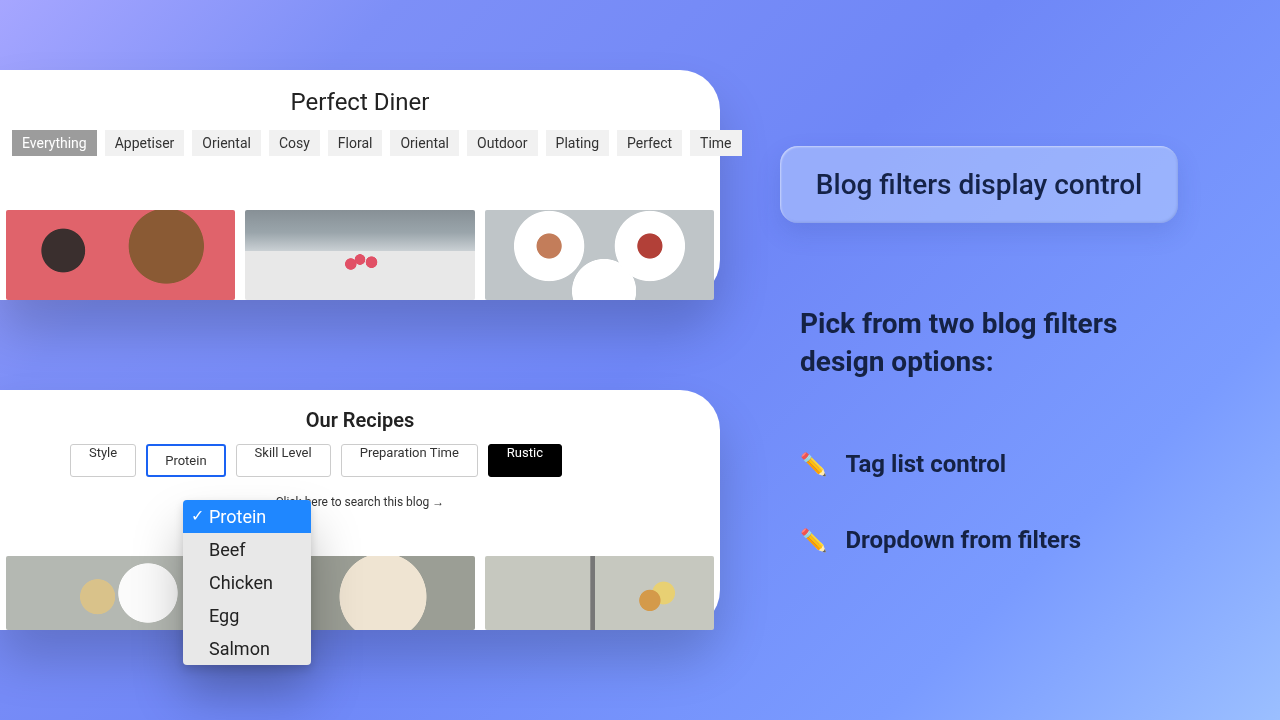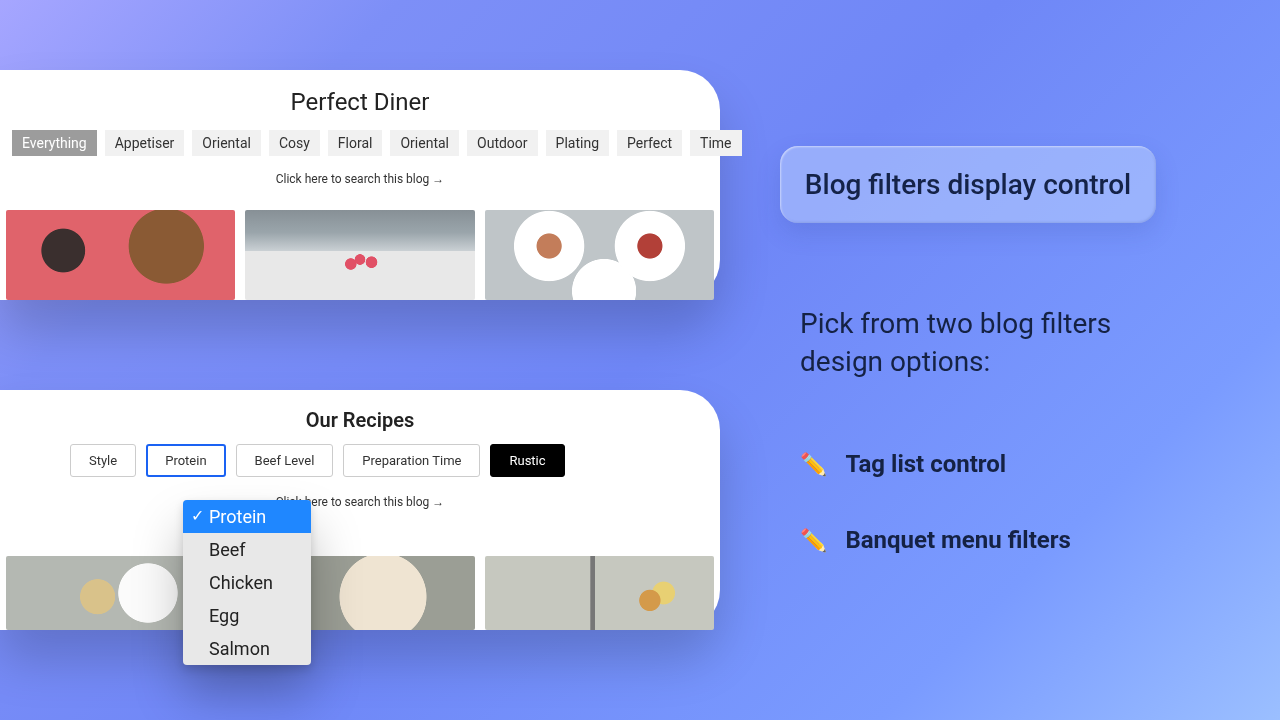--- a/index.html
+++ b/index.html
@@ -124,21 +124,21 @@
     margin-top: 18px;
   }
   .c2-selectors {
     display: flex;
     gap: 10px;
     margin: 12px 0 0 70px;
   }
   .c2-sel {
     border: 1px solid #ccc;
     background: #fff;
-    padding: 8px 18px;
+    padding: 0 18px;
     font-size: 13px;
     color: #333;
     border-radius: 3px;
     white-space: nowrap;
   }
   .c2-sel.active {
     border: 2px solid #1a62f3;
     padding: 7px 17px;
   }
   .c2-sel.reset {
@@ -192,39 +192,39 @@
     top: 6px;
     font-size: 16px;
   }
 
   
   .badge {
     position: absolute;
     left: 780px;
     top: 146px;
     width: 376px;
-    padding: 22px 0;
+    padding: 22px 11px;
     text-align: center;
     border-radius: 18px;
     font-size: 28px;
     font-weight: 500;
     color: #152348;
     background: rgba(200,220,255,.45);
     box-shadow:
       inset 1px 1px 2px rgba(255,255,255,.5),
       inset -1px -1px 2px rgba(90,110,180,.25),
       0 10px 25px rgba(40,60,140,.15);
   }
   .intro {
     position: absolute;
     left: 800px;
     top: 305px;
     width: 380px;
     font-size: 28px;
-    font-weight: 400;
+    font-weight: 700;
     color: #152244;
     line-height: 1.35;
   }
   .bullets {
     position: absolute;
     left: 800px;
     top: 450px;
     font-size: 24px;
     font-weight: 700;
     color: #152244;
@@ -242,37 +242,33 @@
       <span class="c1-tag">Appetiser</span>
       <span class="c1-tag">Oriental</span>
       <span class="c1-tag">Cosy</span>
       <span class="c1-tag">Floral</span>
       <span class="c1-tag">Oriental</span>
       <span class="c1-tag">Outdoor</span>
       <span class="c1-tag">Plating</span>
       <span class="c1-tag">Perfect</span>
       <span class="c1-tag">Time</span>
     </div>
-  <div class="c1-search">
-    <span>Click here to search this blog</span>
-    <span class="arr">→</span>
-  </div>
   <div class="c1-gallery">
     <div class="thumb a"></div>
     <div class="thumb b"></div>
     <div class="thumb c"></div>
   </div>
 </div>
 
 <div class="card2">
   <div class="c2-title">Our Recipes</div>
   <div class="c2-selectors" id="c2-selectors">
       <span class="c2-sel">Style</span>
       <span class="c2-sel active">Protein</span>
-      <span class="c2-sel">Beef Level</span>
+      <span class="c2-sel">Skill Level</span>
       <span class="c2-sel">Preparation Time</span>
       <span class="c2-sel reset">Rustic</span>
     </div>
   <div class="c2-search">
     <span>Click here to search this blog</span>
     <span class="arr">→</span>
   </div>
   <div class="c2-gallery">
     <div class="thumb d"></div>
     <div class="thumb e"></div>
@@ -290,15 +286,15 @@
 
 <div class="badge">Blog filters display control</div>
 <div class="intro">Pick from two blog filters design options:</div>
 <div class="bullets" id="bullets">
     <div class="bullet">
       <span class="pencil">✏️</span>
       <span>Tag list control</span>
     </div>
     <div class="bullet">
       <span class="pencil">✏️</span>
-      <span>Banquet menu filters</span>
+      <span>Dropdown from filters</span>
     </div>
   </div>
 
 </body></html>

